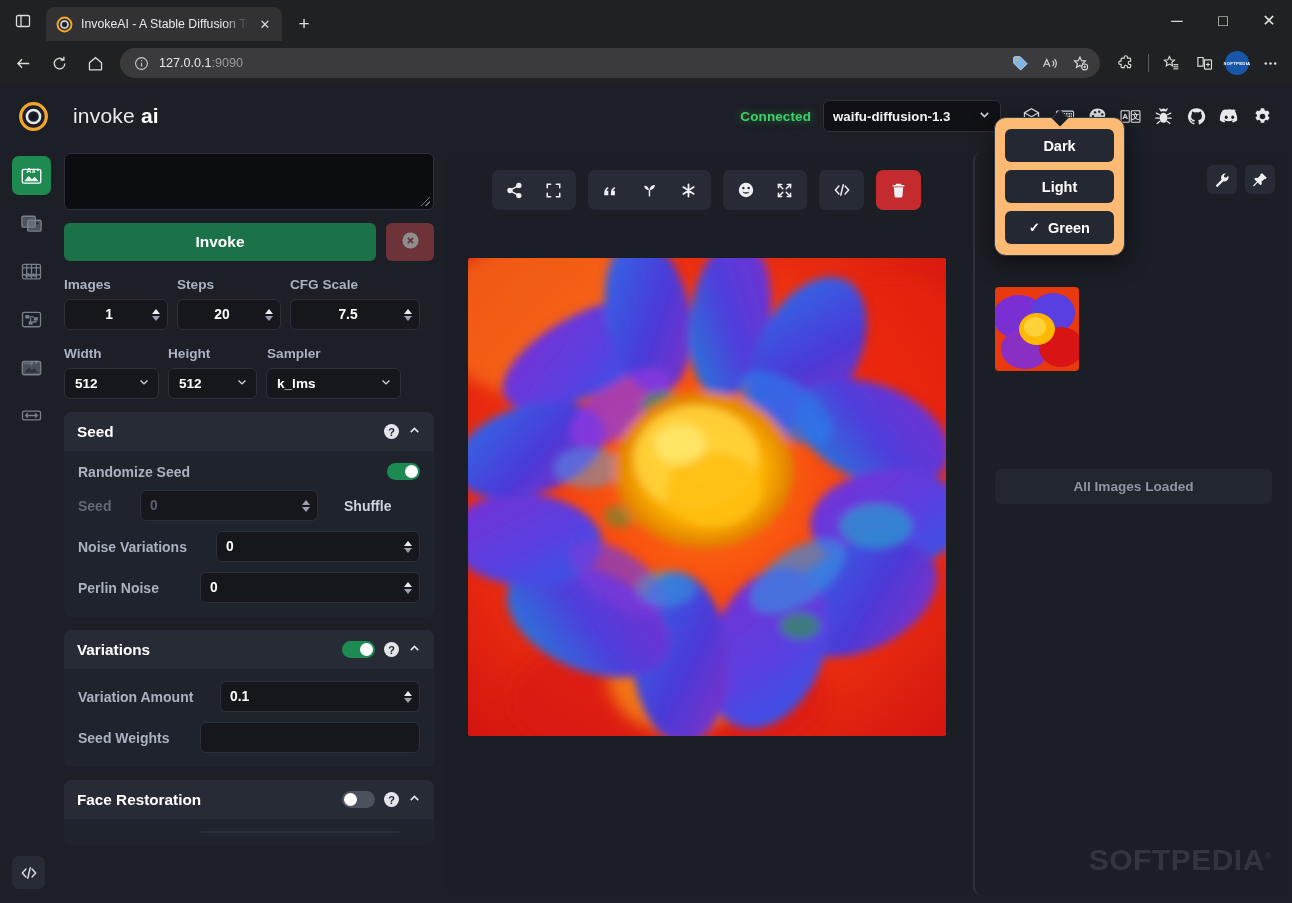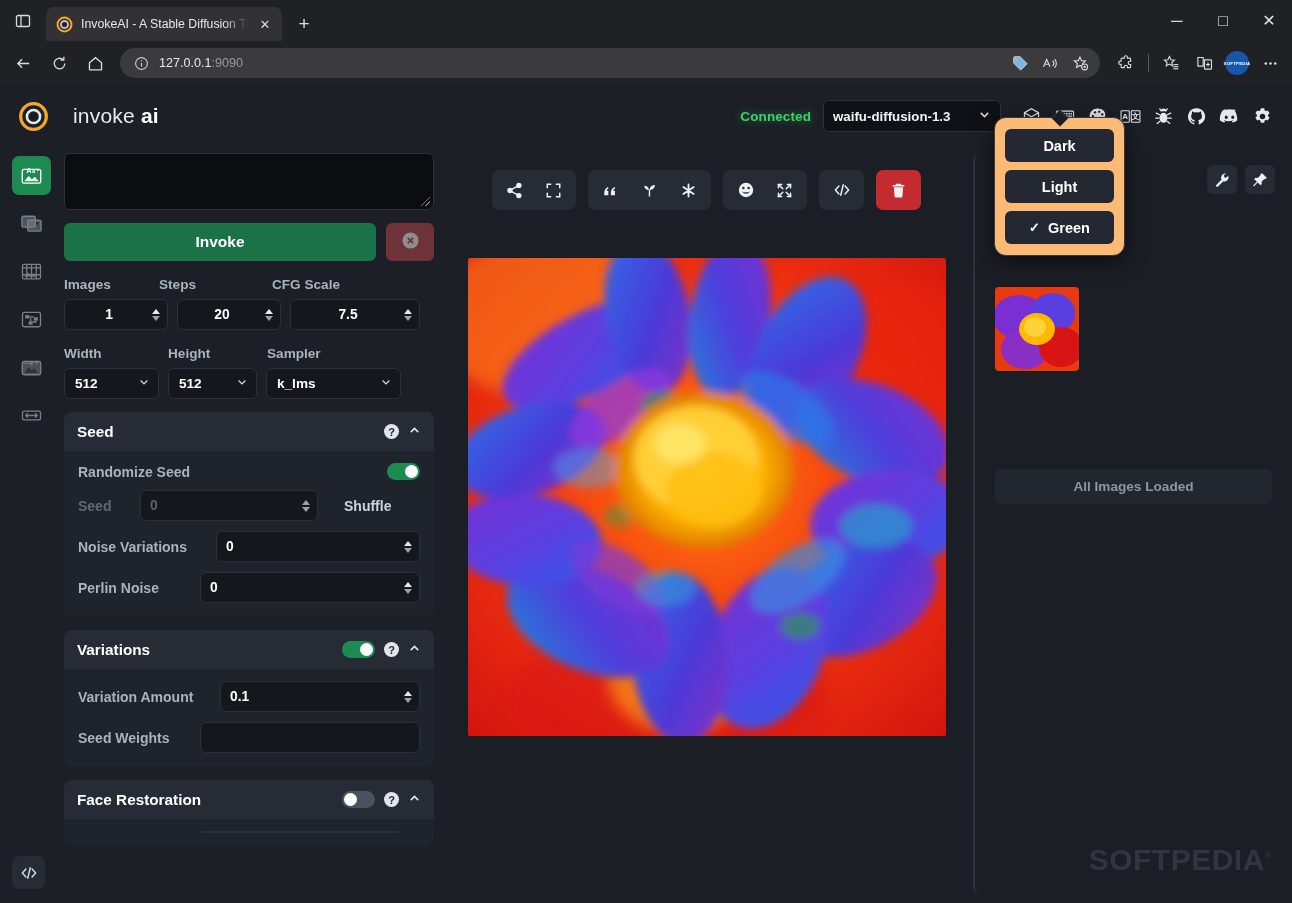--- a/index.html
+++ b/index.html
@@ -577,21 +577,21 @@
               <span>
                 <svg width="21" height="21" viewBox="0 0 22 22" fill="none" stroke="#b3b3b3" stroke-width="1.7">
                   <circle cx="11" cy="11" r="8.4" fill="#8e8e8e" stroke="none"></circle>
                   <path d="M8.2 8.2l5.6 5.6M13.8 8.2l-5.6 5.6" stroke="#6e3338" stroke-width="1.9"></path>
                 </svg>
               </span>
             </div>
           </div>
 
           <div class="field-labels">
-            <span class="field-label" style="width:95px">Images</span>
+            <span class="field-label" style="width:113px">Images</span>
             <span class="field-label" style="width:113px">Steps</span>
             <span class="field-label">CFG Scale</span>
           </div>
           <div class="num-row">
             <div class="numbox" style="width:104px">
               <span class="val">1</span>
               <span class="stepper">
                   <span class="up"></span>
                   <span class="dn"></span>
                 </span>

